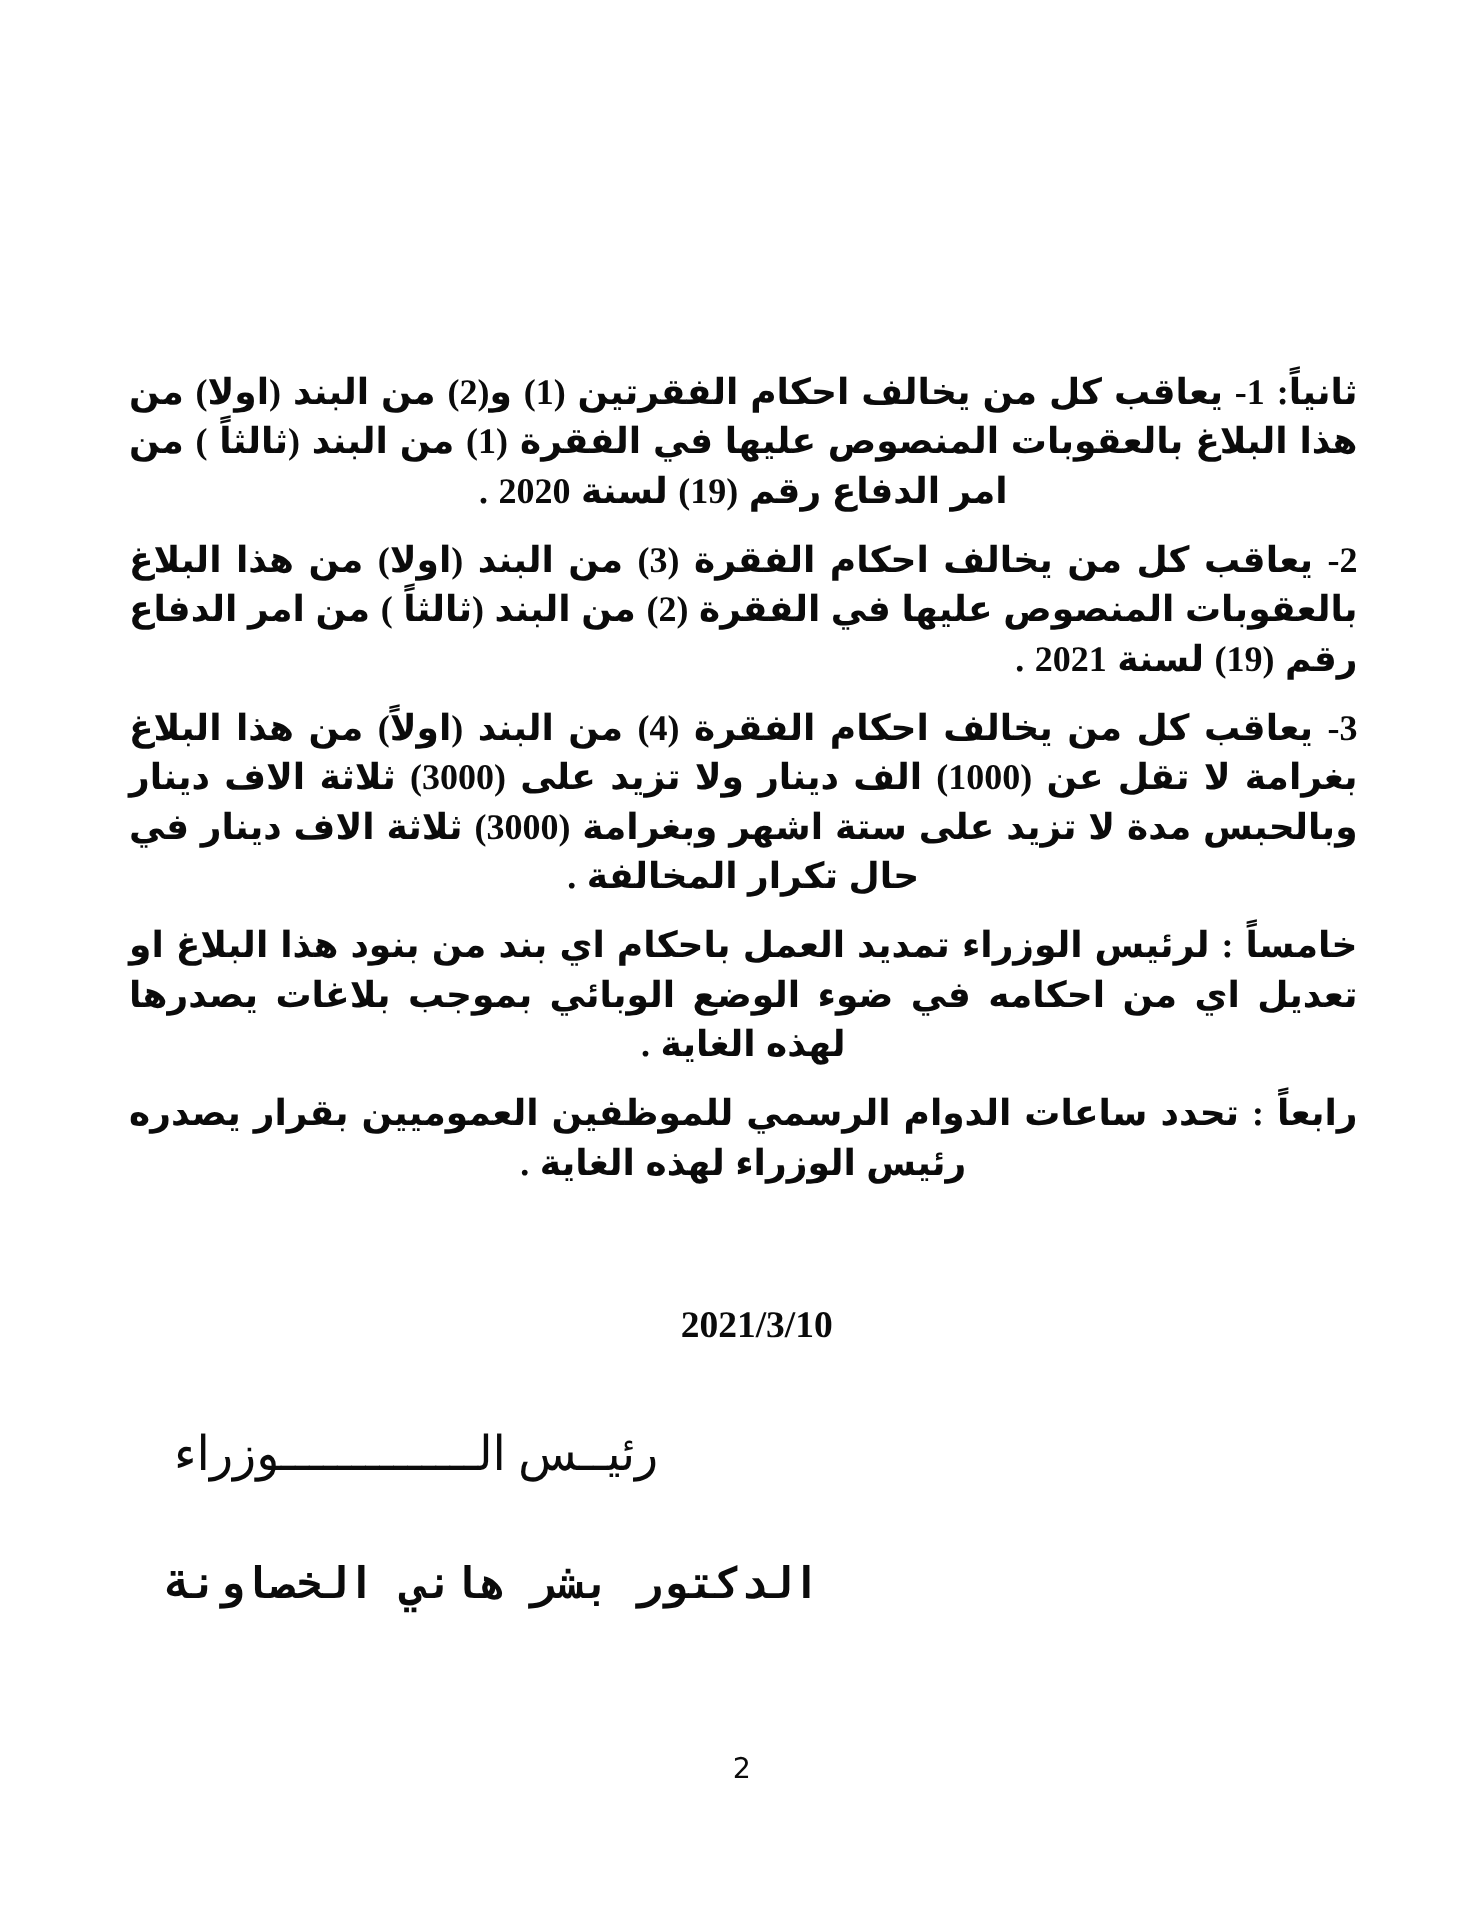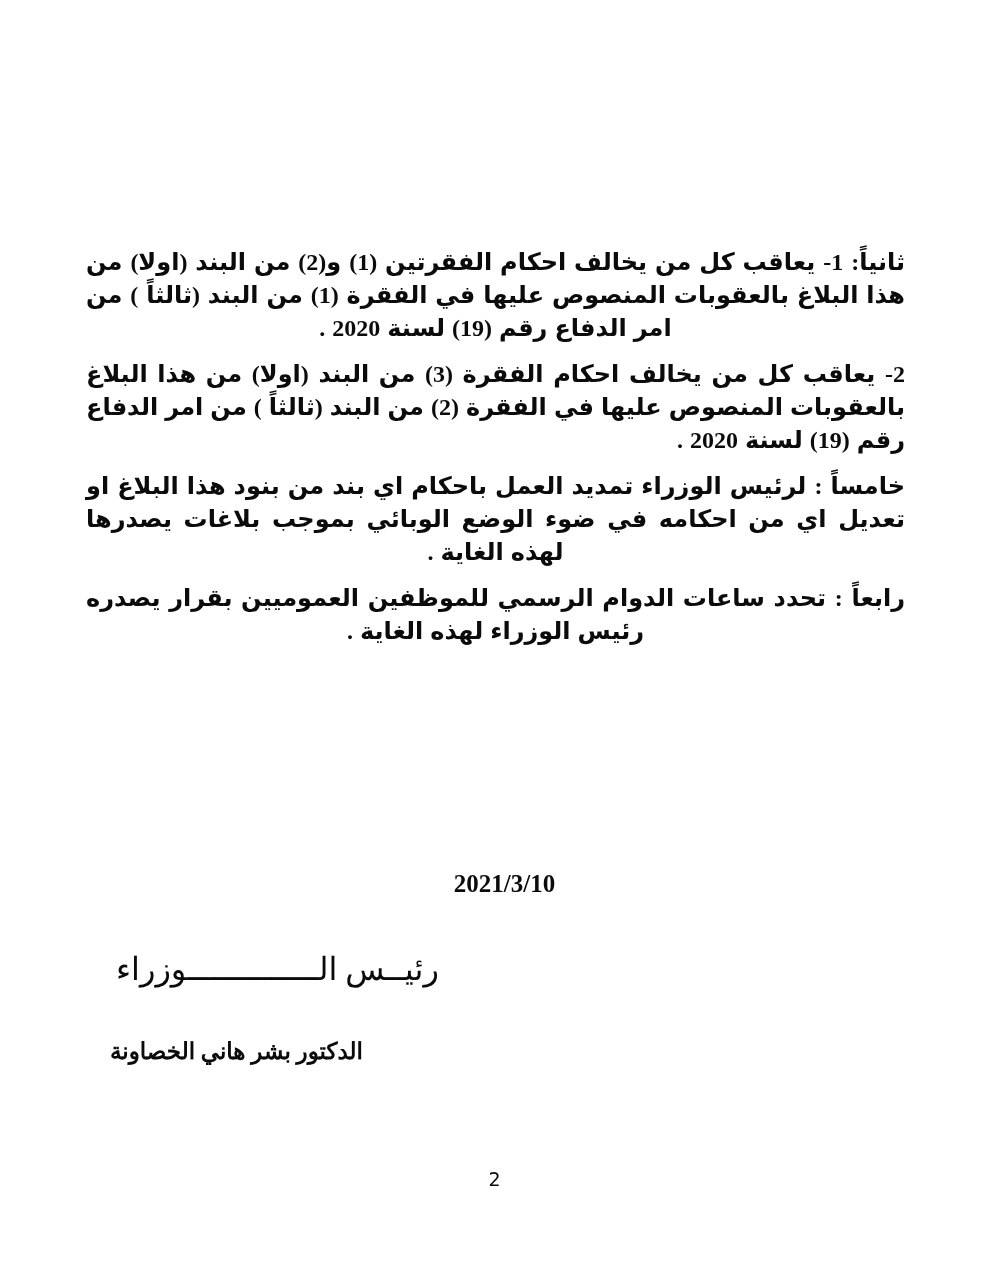--- a/index.html
+++ b/index.html
@@ -59,22 +59,22 @@
     direction: rtl;
     font-family: Liberation Serif, serif;
     font-size: 32px;
     font-weight: normal;
   }
   .sig-name {
     position: absolute;
     top: 1038px;
     left: 110px;
     direction: rtl;
-    font-family: Liberation Serif, serif;
-    font-size: 23px;
+    font-family: Liberation Mono, monospace;
+    font-size: 29px;
     font-weight: bold;
   }
   .page-num {
     position: absolute;
     top: 1168px;
     left: 0;
     width: 100%;
     text-align: center;
     font-family: "DejaVu Sans", sans-serif;
     font-size: 19px;
@@ -83,22 +83,23 @@
 </style>
 </head>
 <body>
 
 <div class="page">
 
   <div class="content">
 
     <p class="clause">ثانياً: 1- يعاقب كل من يخالف احكام الفقرتين (1) و(2) من البند (اولا) من هذا البلاغ بالعقوبات المنصوص عليها في الفقرة (1) من البند (ثالثاً ) من امر الدفاع رقم (19) لسنة 2020 .</p>
 
-    <p class="clause last-start">2- يعاقب كل من يخالف احكام الفقرة (3) من البند (اولا) من هذا البلاغ بالعقوبات المنصوص عليها في الفقرة (2) من البند (ثالثاً ) من امر الدفاع رقم (19) لسنة 2020 .</p>
+    <p class="clause last-start">2- يعاقب كل من يخالف احكام الفقرة (3) من البند (اولا) من هذا البلاغ بالعقوبات المنصوص عليها في الفقرة (2) من البند (ثالثاً ) من امر الدفاع رقم (19) لسنة 2021 .</p>
 
+    <p class="clause">3- يعاقب كل من يخالف احكام الفقرة (4) من البند (اولاً) من هذا البلاغ بغرامة لا تقل عن (1000) الف دينار ولا تزيد على (3000) ثلاثة الاف دينار وبالحبس مدة لا تزيد على ستة اشهر وبغرامة (3000) ثلاثة الاف دينار في حال تكرار المخالفة .</p>
 
 
     <p class="clause">خامساً : لرئيس الوزراء تمديد العمل باحكام اي بند من بنود هذا البلاغ او تعديل اي من احكامه في ضوء الوضع الوبائي بموجب بلاغات يصدرها لهذه الغاية .</p>
 
     <p class="clause">رابعاً : تحدد ساعات الدوام الرسمي للموظفين العموميين بقرار يصدره رئيس الوزراء لهذه الغاية .</p>
 
   </div>
 
   <div class="issue-date">2021/3/10</div>
 

